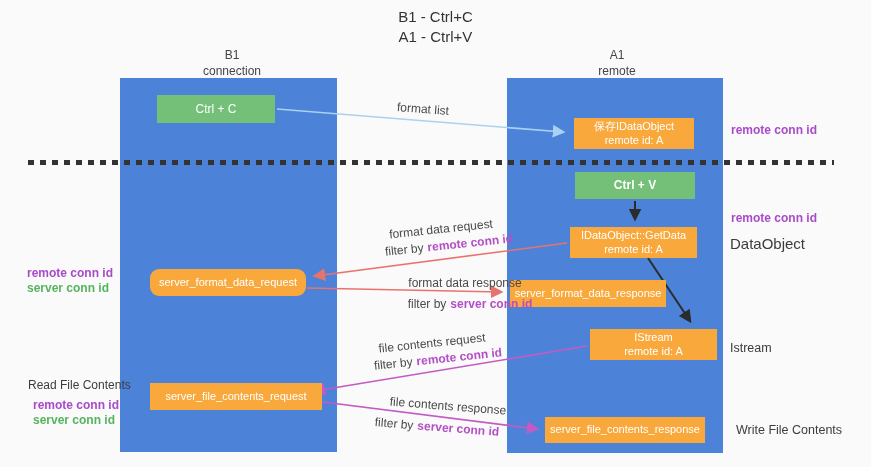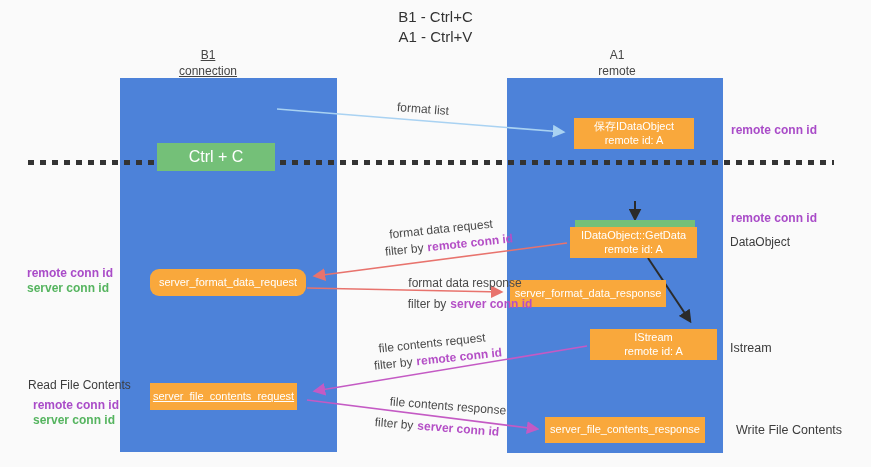--- a/index.html
+++ b/index.html
@@ -6,21 +6,21 @@
   .canvas{position:relative;width:871px;height:467px;background:#fafafa;overflow:hidden;}
   .abs{position:absolute;}
   .title{left:0;top:7px;width:871px;text-align:center;font-size:15px;color:#333;line-height:1.35;}
   .lane-header{font-size:12px;color:#454545;text-align:center;line-height:1.3;}
   .lane{background:#4d82d9;}
   .dash-line{left:28px;top:160px;width:806px;height:5px;
     background:repeating-linear-gradient(90deg,#333 0 6px,transparent 6px 12px);}
   .box{display:flex;flex-direction:column;align-items:center;justify-content:center;
     color:#fff;text-align:center;line-height:1.25;}
   .box span{display:block;}
-  .green{background:#74c078;font-size:16px;margin-top:48px;}
+  .green{background:#74c078;font-size:12px;}
   .orange{background:#f9a83c;font-size:11px;}
   .alabel{font-size:12px;color:#4a4a4a;white-space:nowrap;transform-origin:center;}
   .center{transform:translate(-50%,-50%);margin-left:40px;}
   .r-neg{transform:translate(-50%,-50%) rotate(-6deg);}
   .r-pos{transform:translate(-50%,-50%) rotate(4.5deg);}
   .purple{color:#a94bc8;font-weight:bold;}
   .greentxt{color:#55b45f;font-weight:bold;}
   .magentatxt{color:#b44fc6;font-weight:bold;}
   .side{font-size:12px;white-space:nowrap;}
   .darktxt{color:#3c3c3c;}
@@ -30,21 +30,21 @@
 </head>
 <body>
 
 <div class="canvas">
 
   <div class="abs title">
     <div>B1 - Ctrl+C</div>
     <div>A1 - Ctrl+V</div>
   </div>
 
-  <div class="abs lane-header" style="left:148px;top:48px;width:120px;text-decoration:underline;">
+  <div class="abs lane-header" style="left:172px;top:48px;width:120px;">
     <div>B1</div>
     <div>connection</div>
   </div>
   <div class="abs lane-header" style="left:557px;top:48px;width:120px;">
     <div>A1</div>
     <div>remote</div>
   </div>
 
   <div class="abs lane" style="left:120px;top:78px;width:217px;height:374px;"></div>
   <div class="abs lane" style="left:507px;top:78px;width:216px;height:375px;"></div>
@@ -99,21 +99,21 @@
 
   <div class="abs box orange" style="left:510px;top:280px;width:156px;height:27px;">
     <span>server_format_data_response</span>
   </div>
 
   <div class="abs box orange" style="left:590px;top:329px;width:127px;height:31px;">
     <span>IStream</span>
     <span>remote id: A</span>
   </div>
 
-  <div class="abs box orange" style="left:150px;top:383px;width:147px;height:27px;text-decoration:underline;">
+  <div class="abs box orange" style="left:150px;top:383px;width:172px;height:27px;">
     <span>server_file_contents_request</span>
   </div>
 
   <div class="abs box orange" style="left:545px;top:417px;width:160px;height:26px;">
     <span>server_file_contents_response</span>
   </div>
 
   <div class="abs alabel r-pos" style="left:423px;top:109px;">
     <span>format list</span>
   </div>
@@ -161,21 +161,21 @@
   <div class="abs side greentxt" style="left:33px;top:413px;">
     <span>server conn id</span>
   </div>
 
   <div class="abs side purple" style="left:731px;top:123px;">
     <span>remote conn id</span>
   </div>
   <div class="abs side purple" style="left:731px;top:211px;">
     <span>remote conn id</span>
   </div>
-  <div class="abs side darktxt" style="left:730px;top:235px;font-size:12px;">
+  <div class="abs side darktxt" style="left:730px;top:235px;font-size:15px;">
     <span>DataObject</span>
   </div>
   <div class="abs side darktxt" style="left:730px;top:341px;font-size:12.5px;">
     <span>Istream</span>
   </div>
   <div class="abs side darktxt" style="left:736px;top:423px;font-size:12.5px;">
     <span>Write File Contents</span>
   </div>
 
 </div>

